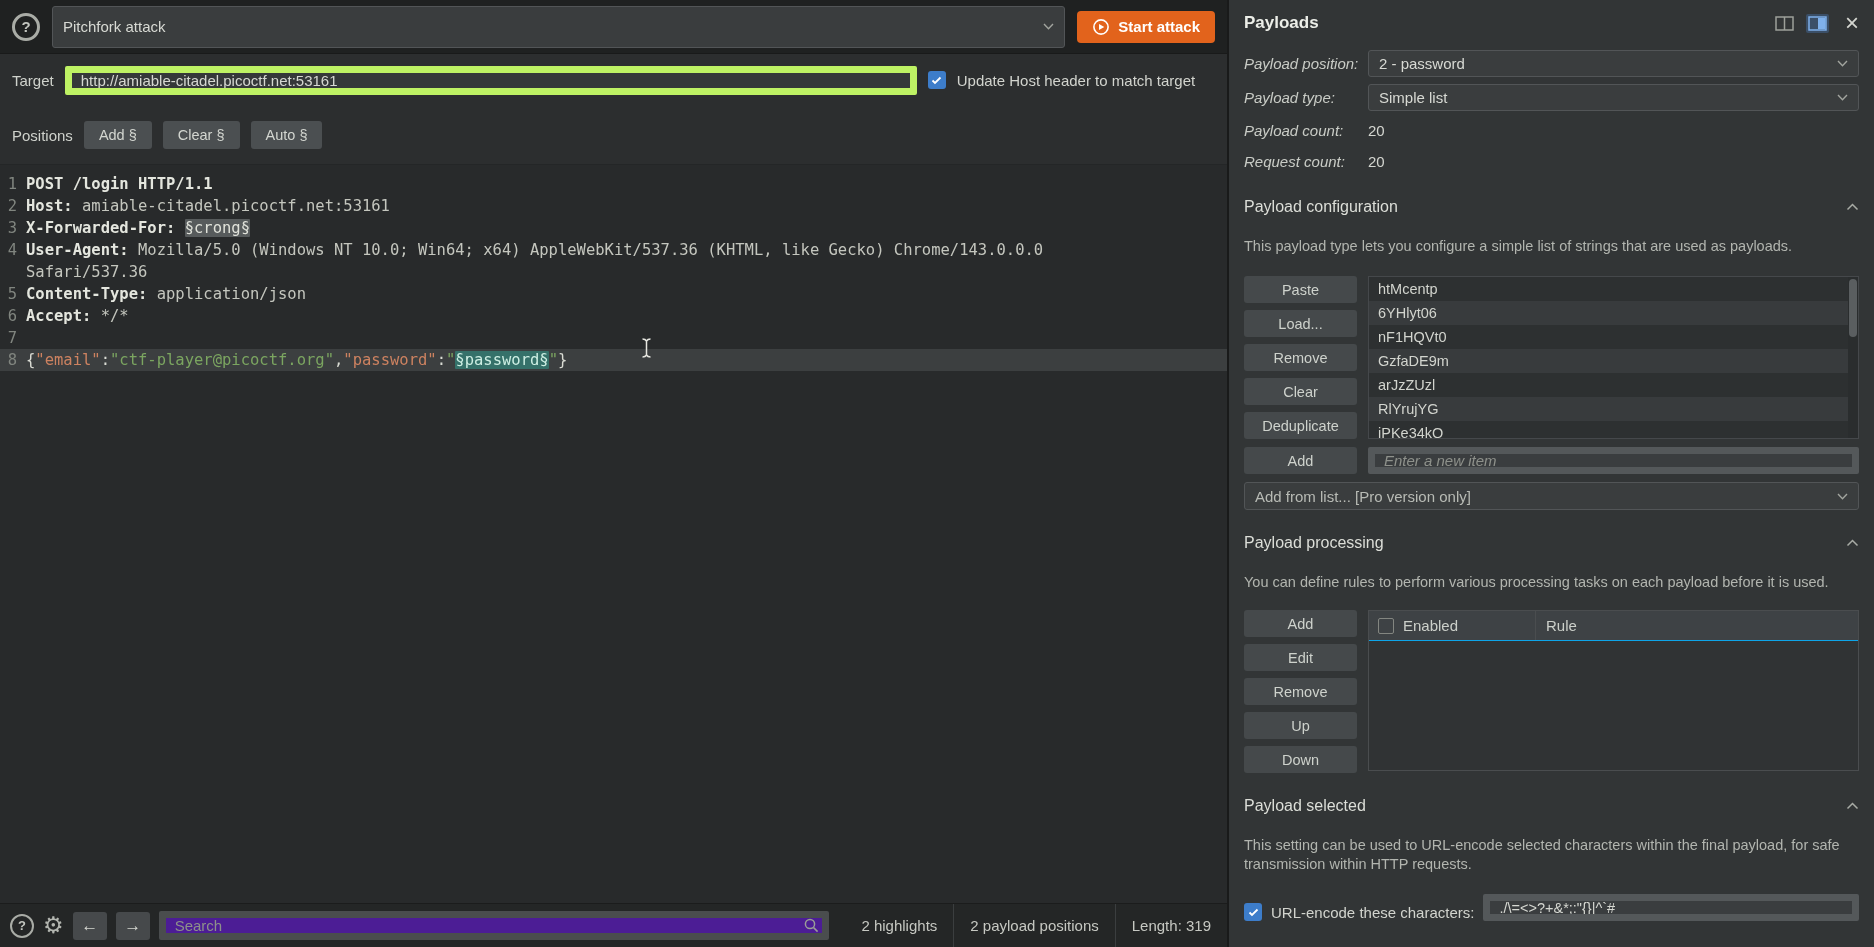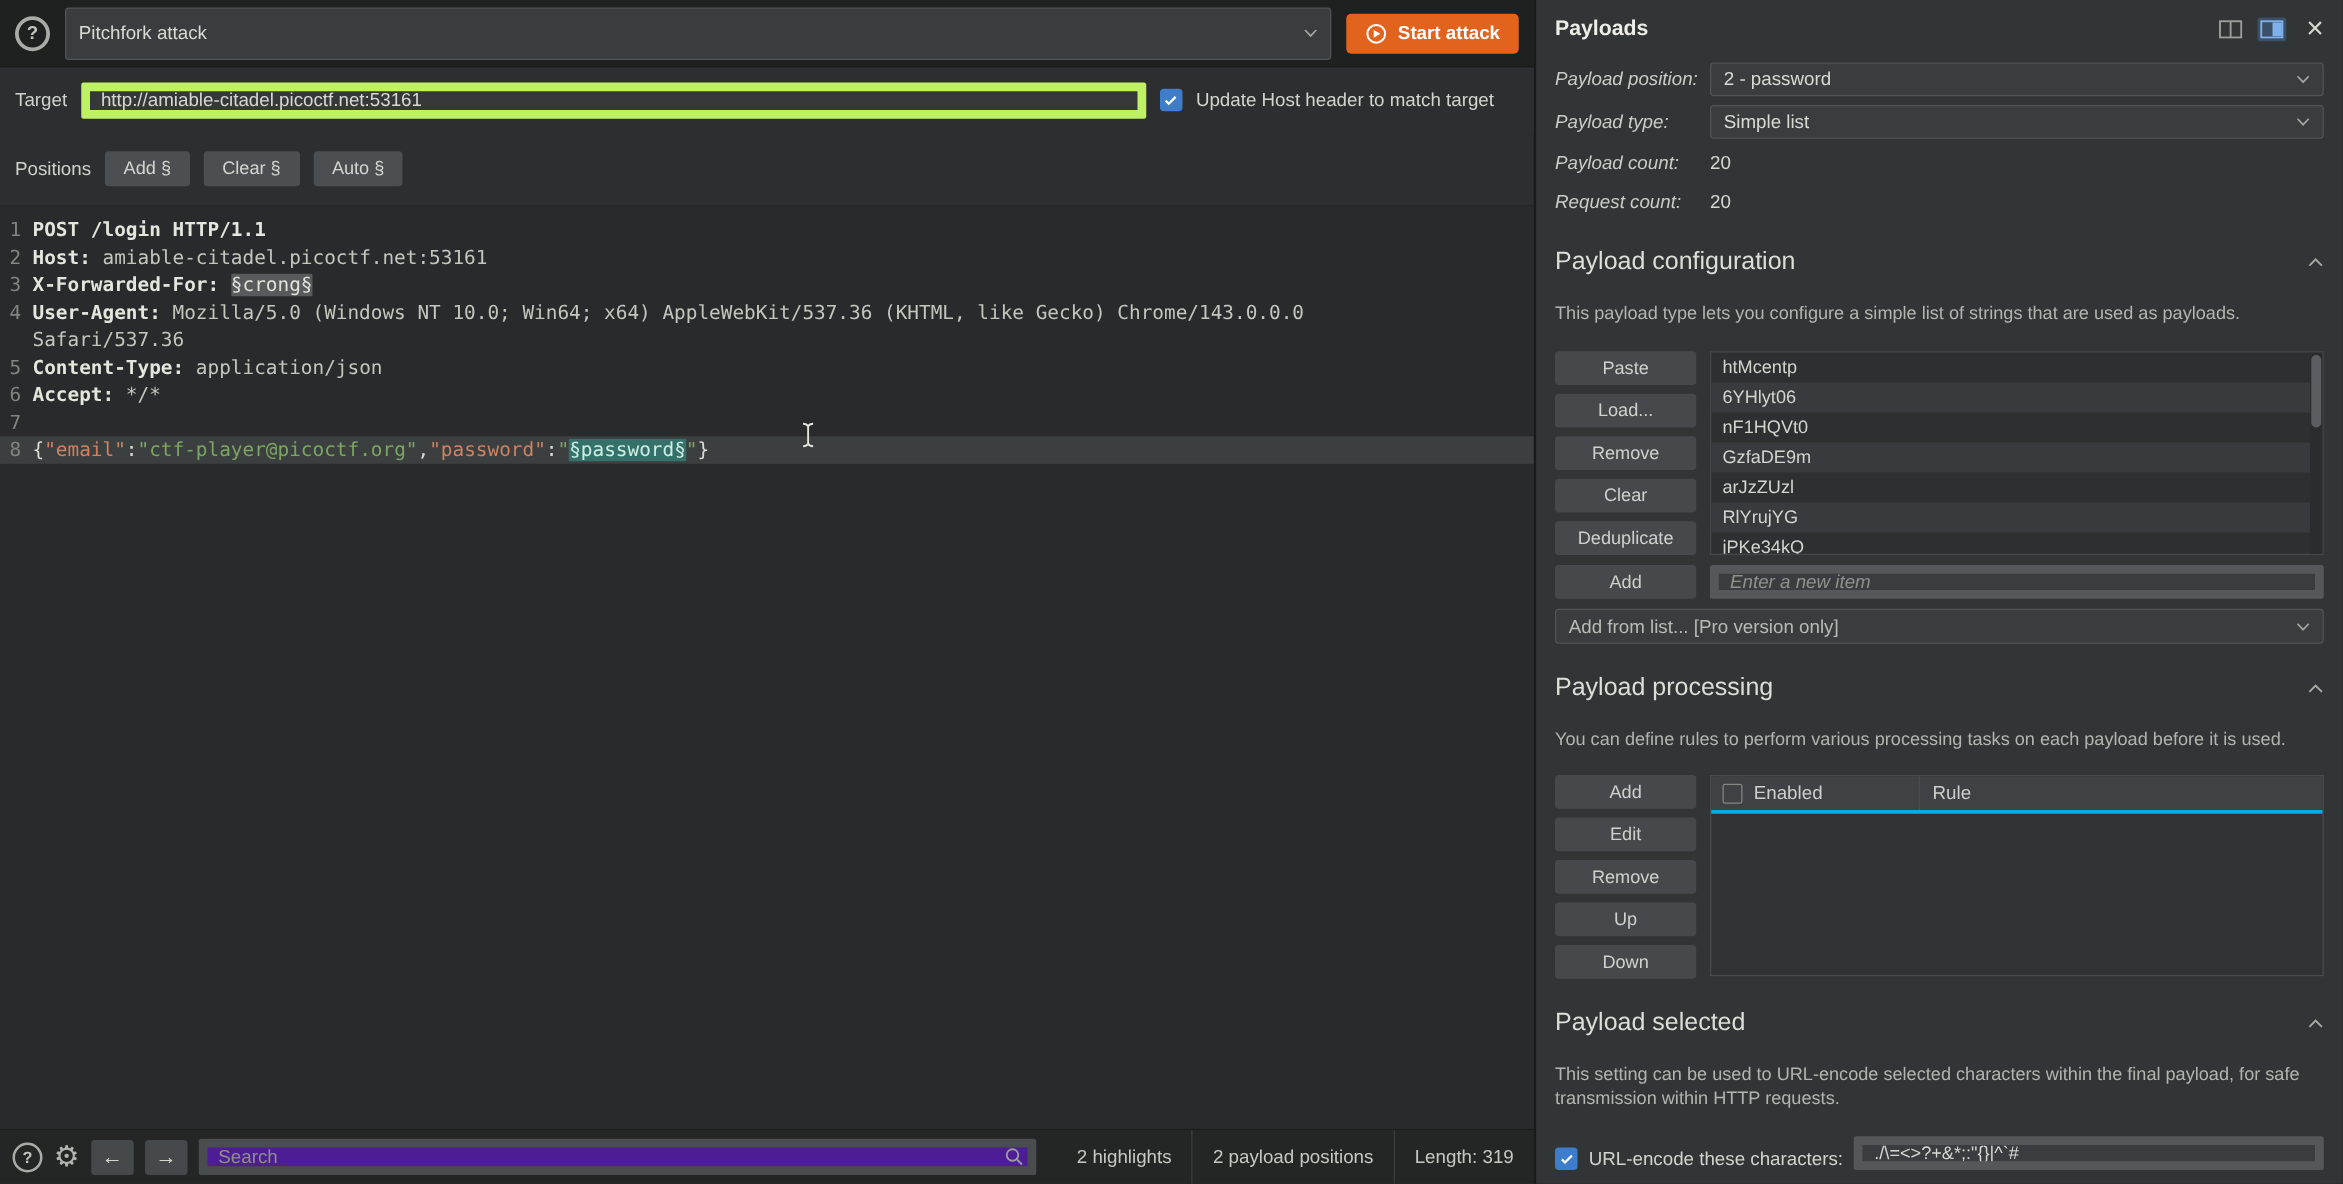--- a/index.html
+++ b/index.html
@@ -60,37 +60,37 @@
 .hdr-icons { margin-left:auto; display:flex; align-items:center; gap:10px; }
 .layout-icon { display:inline-flex; padding:2px; border-radius:2px; cursor:pointer; }
 .layout-icon.active { background:rgba(78,129,196,0.35); }
 .close-btn { font-size:24px; color:#d4d6d0; line-height:1; margin-left:6px; cursor:pointer; }
 .panel-body { flex:1; padding:4px 15px 8px; overflow:hidden; }
 .prow { display:grid; grid-template-columns:124px 1fr; align-items:center; margin-bottom:7px; }
 .prow.tight { margin-bottom:6px; min-height:25px; }
 .plabel { color:#c9ccc6;font-style:italic; }
 .pvalue { color:#d4d6d0; }
 .prow .select { height:27px; }
-.section-hd { display:flex; align-items:center; justify-content:space-between; margin-top:24px; color:#dcded8; font-size:20px; cursor:pointer; }
+.section-hd { display:flex; align-items:center; justify-content:space-between; margin-top:24px; color:#dcded8; font-size:16px; cursor:pointer; }
 .desc { margin-top:21px; color:#b2b5af; font-size:14.5px; line-height:19px; }
 .cfg-grid { margin-top:20px; display:grid; grid-template-columns:113px 1fr; gap:8px 11px; }
 .btn-col { display:flex; flex-direction:column; gap:7px; }
 .pbtn { height:27px; background:#45494b; border:none; border-radius:3px; color:#ced2cc; font-size:14.5px; }
 .payload-list-wrap { position:relative; height:163px; background:#2d3031; border:1px solid #45484b; overflow:hidden; }
 .payload-items { position:absolute; top:0; left:0; right:10px; bottom:0; }
 .payload-item { height:24px; line-height:24px; padding:0 9px; color:#d2d4ce; font-size:14.5px; }
 .payload-item.odd { background:#383b3d; }
 .vscroll { position:absolute; top:0; right:0; width:10px; height:100%; background:#2a2d2e; cursor:pointer; }
 .vthumb { position:absolute; top:2px; left:1px; width:8px; height:58px; background:#5a5e60; border-radius:4px; }
 .newitem-input { height:27px; background:#3a3d3f; border-color:#54585a; width:100%; }
 .newitem-input::placeholder { color:#8e918b; font-style:italic; }
 .add-from-list { margin-top:8px; height:28px; color:#b8bbb5; }
 .proc-grid { margin-top:18px; display:grid; grid-template-columns:113px 1fr; gap:7px 11px; }
 .rule-table { border:1px solid #4a4d4f; height:161px; background:#303334; display:flex; flex-direction:column; }
-.rule-head { height:30px; flex:0 0 auto; background:#3e4245; border-bottom:3px solid #0ea5e9; display:flex; align-items:stretch; color:#ccd0ca; }
+.rule-head { height:30px; flex:0 0 auto; background:#3e4245; border-bottom:1px solid #0ea5e9; display:flex; align-items:stretch; color:#ccd0ca; }
 .rule-head .cbx.empty { align-self:center; margin:0 9px; }
 .rule-col-enabled { display:flex; align-items:center; flex:0 0 132px; }
 .rule-col-rule { display:flex; align-items:center; border-left:1px solid #4a4d4f; padding-left:10px; flex:1; }
 .rule-body { flex:1; }
 .enc-row { margin-top:20px; display:flex; align-items:flex-end; gap:9px; }
 .enc-input { flex:1; height:27px; background:#3a3d3f; border-color:#54585a; font-size:14.5px; }
 .chev { flex:0 0 auto; }
 </style>
 </head>
 <body>

